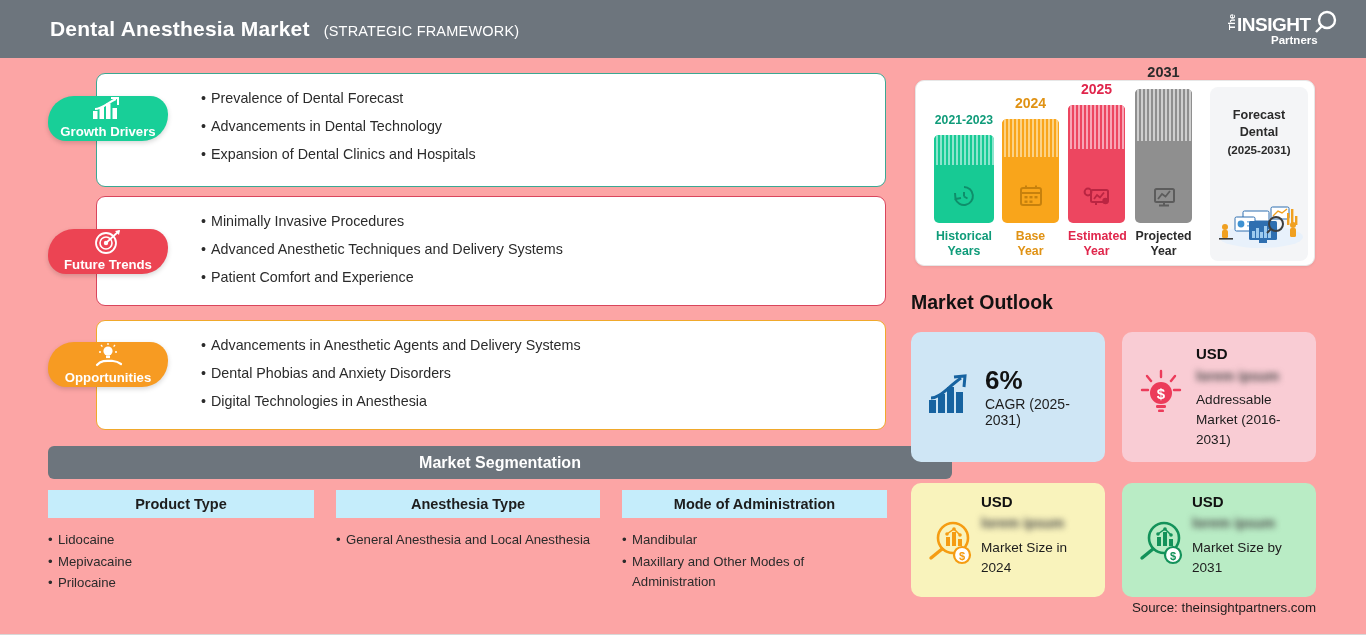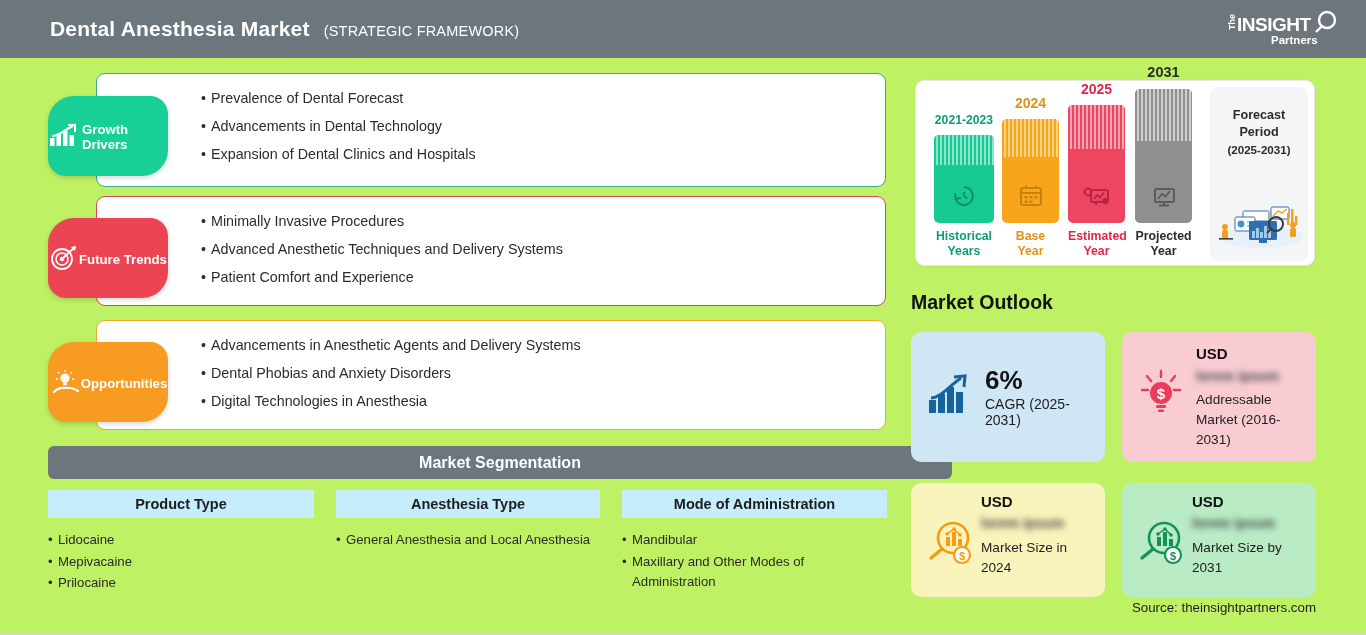--- a/index.html
+++ b/index.html
@@ -3,21 +3,21 @@
 <meta charset="utf-8">
 <style>
   * { box-sizing: border-box; margin: 0; padding: 0; }
   body {
     width: 1366px; height: 635px;
     font-family: "Liberation Sans", sans-serif;
     background: #ffffff;
     overflow: hidden;
     position: relative;
   }
-  .page { position: relative; width: 1366px; height: 635px; background:#bef264;padding-left:31px; }
+  .page { position: relative; width: 1366px; height: 635px; background:#fca5a5;padding-left:31px; }
 
   
   .header {
     position: absolute; left: 0; top: 0; width: 1366px; height: 58px;
     background: #6d757d; display: flex; align-items: center;
   }
   .header-title {
     margin-left: 50px; color: #ffffff; font-size: 21px; font-weight: bold;
     letter-spacing: .2px;
   }
@@ -37,27 +37,27 @@
   .panel.p3 { top: 320px; height: 110px; border-color:#f0a92b; }
 
   .bullets { margin-left: 104px; padding-top: 10px; }
   .bullet {
     font-size: 14.3px; color: #2b2b2b; line-height: 28px;
     white-space: nowrap;
   }
   .bullet .dot { display:inline-block; width:10px; }
 
   .badge {
-    position: absolute; left: 48px; width: 120px; height: 80px;
+    position: absolute; left: 48px; width: 120px; height: 45px;
     border-radius: 20px 20px 20px 20px; color:#fff;
-    display:flex; align-items:center; justify-content:center;
+    display:flex; flex-direction:column; align-items:center; 
     box-shadow: 0 2px 5px rgba(0,0,0,.16);
   }
   .badge.b1 { top: 96px;  background:#18cf98; border-radius: 26px 18px 26px 18px; }
-  .badge.b2 { top: 218px; background:#ec4453; border-radius: 26px 18px 26px 18px; }
+  .badge.b2 { top: 229px; background:#ec4453; border-radius: 26px 18px 26px 18px; }
   .badge.b3 { top: 342px; background:#f79b22; border-radius: 26px 18px 26px 18px; }
   .badge-label { font-size: 13.2px; font-weight: bold; margin-top: 2px; }
   .badge-icon { height: 26px; display:flex; align-items:center; }
 
   
   .seg-title {
     position:absolute; left:48px; top:446px; width:904px; height:33px;
     background:#6d757d; border-radius:6px; color:#fff; font-size:16px;
     font-weight:bold; display:flex; align-items:center; justify-content:center;
   }
@@ -368,21 +368,21 @@
           </span>
         </div>
         <div class="tl-label" style="color:#2b2b2b;">
           <span>Projected</span><br><span>Year</span>
         </div>
       </div>
 
       <div class="forecast-box">
         <div class="forecast-text">
           <span>Forecast</span><br>
-          <span>Period</span><br>
+          <span>Dental</span><br>
           <span class="forecast-sub">(2025-2031)</span>
         </div>
         <div class="forecast-illu">
           <svg width="92" height="58" viewBox="0 0 92 58">
             <ellipse cx="48" cy="46" rx="42" ry="11" fill="#e8f1fb"></ellipse>
             <rect x="30" y="20" width="26" height="10" rx="1.5" fill="#fff" stroke="#2f6fb0" stroke-width="1"></rect>
             <rect x="58" y="16" width="18" height="12" rx="1.5" fill="#fff" stroke="#2f6fb0" stroke-width="1"></rect>
             <path d="M60 25 L65 20 L69 22 L74 18" stroke="#f0a020" stroke-width="1.4" fill="none"></path>
             <rect x="22" y="26" width="20" height="14" rx="1.5" fill="#fff" stroke="#2f6fb0" stroke-width="1"></rect>
             <circle cx="28" cy="33" r="3.4" fill="#3f92d2"></circle>

